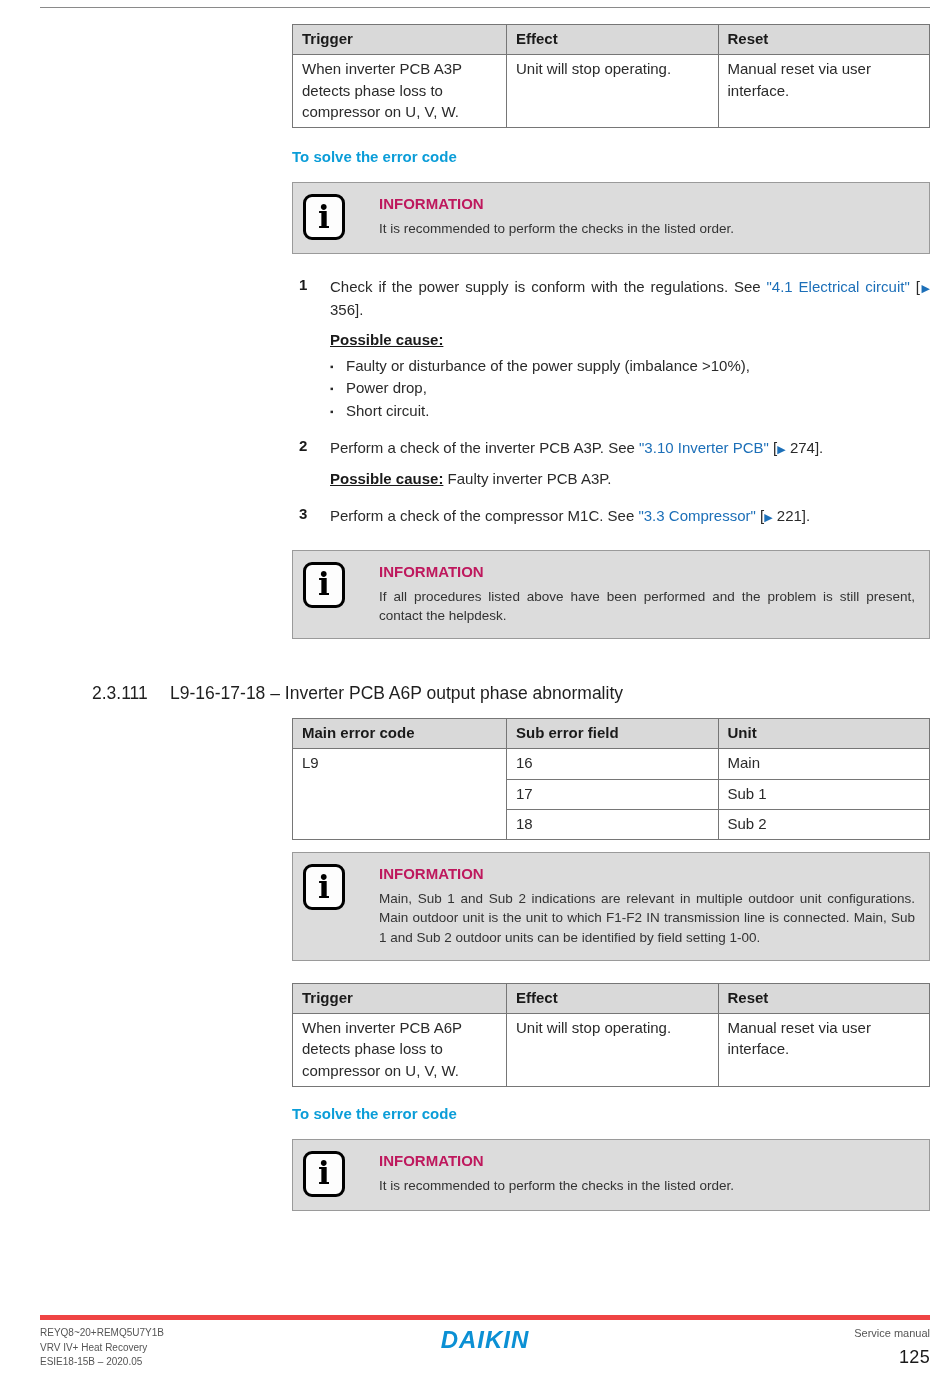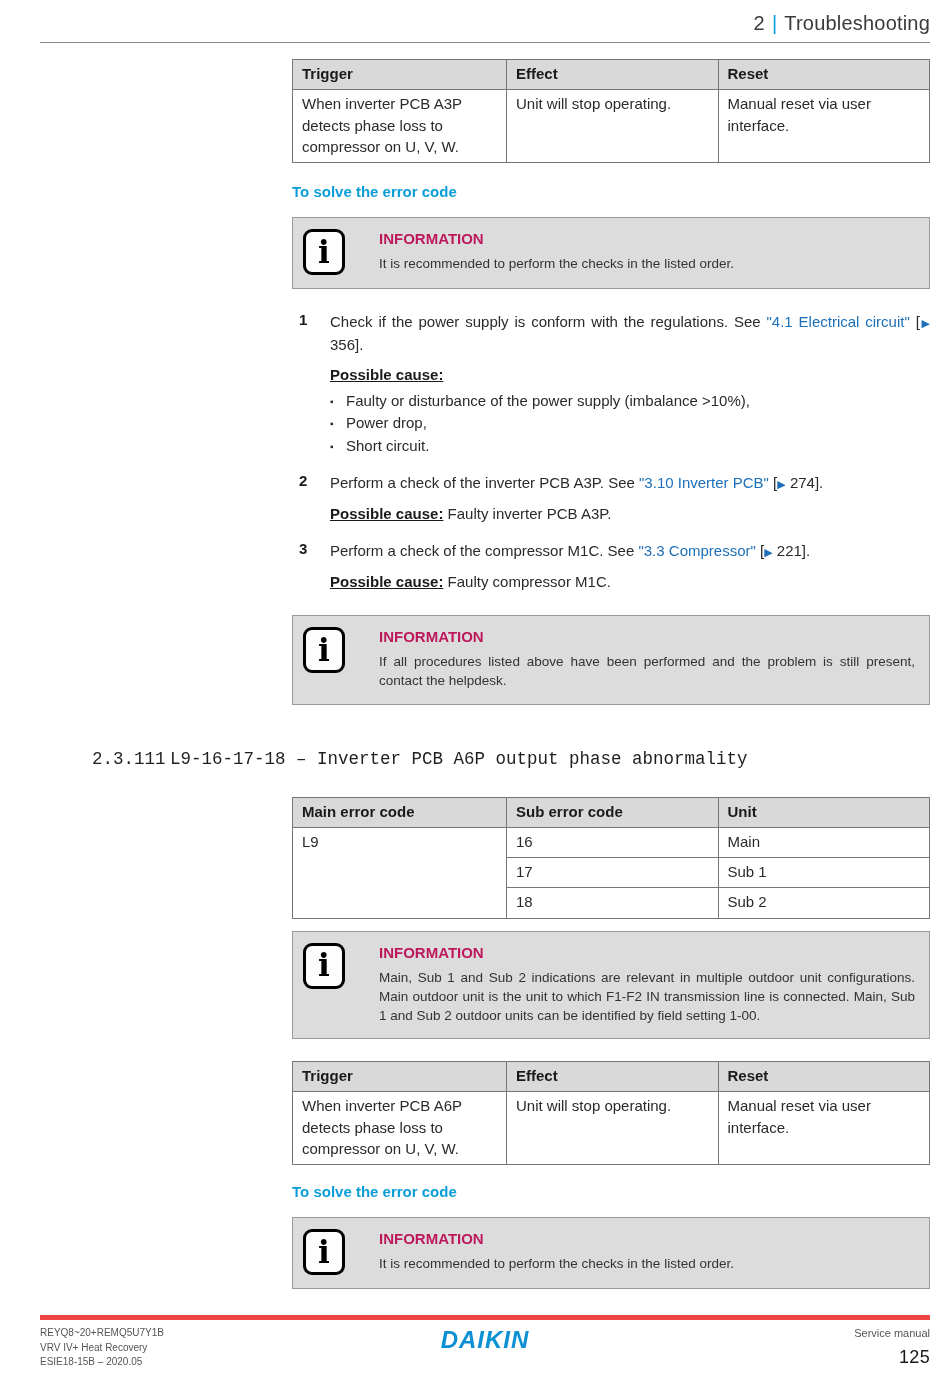--- a/index.html
+++ b/index.html
@@ -39,45 +39,40 @@
   .step-text { margin:0; font-size:15px; line-height:1.5; text-align:justify; color:#2a2a2a; }
   .xref { color:#1c6fb8; text-decoration:none; cursor:pointer; }
   .arrow { color:#1c6fb8; font-size:11px; }
   .cause { margin:8px 0 0 0; font-size:15px; line-height:1.5; color:#2a2a2a; }
   .bold { font-weight:bold; color:#1a1a1a;text-decoration:underline; }
   .bullets { list-style:none; margin:3px 0 0 0; padding:0; }
   .bullets li { display:flex; font-size:15px; line-height:1.5; color:#2a2a2a; }
   .marker { width:16px; min-width:16px; font-size:10px; padding-top:4px; color:#2a2a2a; }
 
   
-  .section-heading { margin:44px 0 0 -200px; font-size:17.5px; color:#1f1f1f;font-family:Liberation Mono, monospace; }
+  .section-heading { margin:44px 0 0 -200px; font-size:17.5px; color:#1f1f1f; }
   .sec-num { display:inline-block; width:78px; }
 
-  .mt14 { margin-top:28px; }
+  .mt14 { margin-top:14px; }
   .mt12 { margin-top:12px; }
   .mt22 { margin-top:22px; }
   .mt18 { margin-top:18px; }
 
   
   .footer { position:absolute; left:40px; right:20px; bottom:8px; border-top:5px solid #ef4444; padding-top:6px; display:flex; align-items:flex-start; }
   .footer-left { font-size:10px; color:#555; line-height:1.45; flex:1; }
   .footer-logo { position:absolute; left:50%; transform:translateX(-50%); top:6px; color:#0b90d4; font-weight:bold; font-style:italic; font-size:24px; letter-spacing:1px; }
   .footer-right { text-align:right; flex:1; font-size:11px; color:#555; line-height:1.4; }
   .page-num { font-size:18px; color:#1a1a1a; margin-top:3px; letter-spacing:0.3px; }
 </style>
 </head>
 <body>
 
 <div class="page">
 
-  <div class="header">
-    <div class="header-title">
-      <span>2</span><span class="pipe">|</span><span>Troubleshooting</span>
-    </div>
-  </div>
   <div class="header-rule"></div>
 
   <div class="content">
 
     <table class="dtable">
       <colgroup>
           <col class="c1">
           <col class="c2">
           <col class="c3">
         </colgroup>
@@ -136,21 +131,20 @@
       <div class="step-body">
         <p class="step-text"><span>Perform a check of the inverter PCB A3P. See </span><a class="xref">"3.10 Inverter PCB"</a><span> [</span><span class="arrow">▶</span><span> 274].</span></p>
         <p class="cause"><span class="bold">Possible cause:</span><span> Faulty inverter PCB A3P.</span></p>
       </div>
     </div>
 
     <div class="step">
       <div class="step-num">3</div>
       <div class="step-body">
         <p class="step-text"><span>Perform a check of the compressor M1C. See </span><a class="xref">"3.3 Compressor"</a><span> [</span><span class="arrow">▶</span><span> 221].</span></p>
-        <p class="cause"><span class="bold">Possible cause:</span><span> Faulty compressor M1C.</span></p>
       </div>
     </div>
 
     <div class="infobox mt22">
       <div class="info-icon">
           <span class="i-glyph">i</span>
         </div>
       <div class="info-content">
         <div class="info-title">INFORMATION</div>
         <div class="info-text">If all procedures listed above have been performed and the problem is still present, contact the helpdesk.</div>
@@ -163,21 +157,21 @@
 
     <table class="dtable mt14">
       <colgroup>
           <col class="c1">
           <col class="c2">
           <col class="c3">
         </colgroup>
       <thead>
         <tr>
           <th>Main error code</th>
-          <th>Sub error code</th>
+          <th>Sub error field</th>
           <th>Unit</th>
         </tr>
       </thead>
       <tbody>
         <tr>
           <td rowspan="3">L9</td>
           <td>16</td>
           <td>Main</td>
         </tr>
         <tr>

